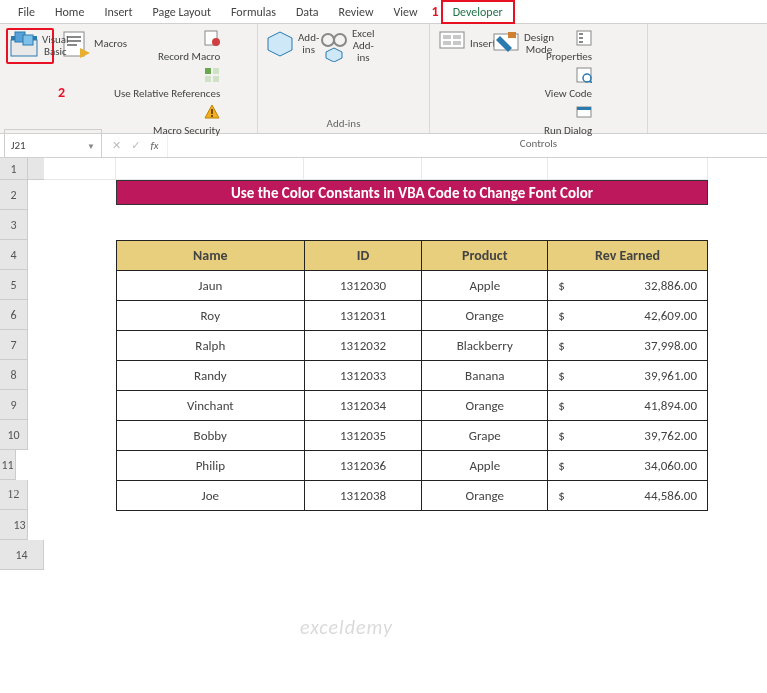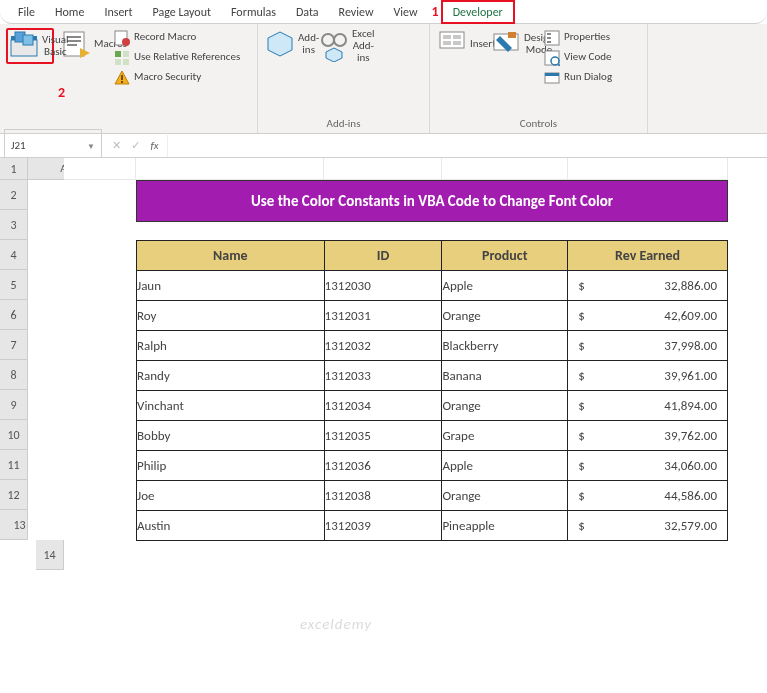--- a/index.html
+++ b/index.html
@@ -1,60 +1,60 @@
 <!DOCTYPE html>
 <html><head>
 <meta charset="utf-8">
 <style>
   * { box-sizing: border-box; margin: 0; padding: 0; font-family: 'Segoe UI', Calibri, Arial, sans-serif; }
   body { background: #fff; width: 767px; height: 693px; overflow: hidden; font-size: 12px; color: #444; }
 
   
-  .tabs { display: flex; align-items: center; height: 24px; padding-left: 8px; background: #fff; border-bottom: 1px solid #d0d0d0; border-radius: 12px; }
+  .tabs { display: flex; align-items: center; height: 24px; padding-left: 8px; background: #fff; border-bottom: 1px solid #d0d0d0; }
   .tab { padding: 3px 10px; cursor: pointer; font-size: 12px; }
   .tab.active { border: 2px solid #e81123; color: #217346; font-weight: 500; }
   .annot-1 { color: #e81123; font-weight: 700; font-size: 14px; margin-left: 4px; margin-right: 2px; }
 
   
   .ribbon { display: flex; height: 110px; background: #f3f2f1; border-bottom: 1px solid #d0d0d0; }
   .group { display: flex; flex-direction: column; padding: 4px 6px 0; border-right: 1px solid #d9d9d9; height: 100%; }
   .group-row { display: flex; align-items: flex-start; gap: 6px; flex: 1; }
   .group-label { text-align: center; font-size: 11px; color: #666; height: 16px; line-height: 14px; }
 
   .big-btn { display: flex; align-items: center; width: 48px; padding: 0; cursor: pointer; text-align: center; gap: 2px; }
   .big-btn .lbl { font-size: 11px; line-height: 12px; }
   .big-btn.highlight { border: 2px solid #e81123; border-radius: 2px; position: relative; }
   .annot-2 { position: absolute; left: 50px; top: 54px; color: #e81123; font-weight: 700; font-size: 14px; }
 
   .small-col { display: flex; flex-direction: column; gap: 4px; padding-top: 2px; }
-  .small-btn { display: flex; align-items: flex-start; gap: 4px; font-size: 11px; cursor: pointer; white-space: nowrap; }
+  .small-btn { display: flex; align-items: flex-end; gap: 4px; font-size: 11px; cursor: pointer; white-space: nowrap; flex-direction: column; }
 
   svg { flex-shrink: 0; }
 
   
   .fxbar { display: flex; align-items: center; height: 24px; border-bottom: 1px solid #d0d0d0; background: #fff; }
   .namebox { width: 98px; height: 22px; border: 1px solid #cfcfcf; margin: 0 2px 0 4px; display: flex; align-items: center; padding: 16px 6px; font-size: 11px; justify-content: space-between; }
   .namebox .dd { color: #888; font-size: 8px; }
   .fx-icons { display: flex; gap: 10px; padding: 0 8px; color: #bbb; font-size: 11px; }
   .fx-f { font-style: italic; color: #666; }
   .fx-input { flex: 1; height: 22px; border-left: 1px solid #eee; }
 
   
   .sheet { display: grid; grid-template-columns: 28px 72px 188px 118px 126px 160px; grid-auto-rows: 22px; font-size: 11px; user-select: none; }
   .corner, .colh, .rowh { background: #e6e6e6; border-right: 1px solid #ccc; border-bottom: 1px solid #ccc; display: flex; align-items: center; justify-content: center; color: #555; }
   .cell { border-right: 1px solid #e8e8e8; border-bottom: 1px solid #e8e8e8; background: #fff; position: relative; }
 
   .data-table { position: absolute; left: 0; top: 60px; width: 592px; border-collapse: collapse; }
   .data-table th { background: #e8cf7e; font-weight: 700; font-size: 14px; border: 1.5px solid #222; height: 30px; }
-  .data-table td { border: 1.5px solid #222; height: 30px; font-size: 13px; }
+  .data-table td { border: 1.5px solid #222; height: 30px; font-size: 13px; text-align: center; }
   .data-table td.money { text-align: left; padding: 0 10px; }
   .data-table td.money .sym { float: left; }
   .data-table td.money .val { float: right; }
 
-  .watermark { position: absolute; left: 300px; top: 615px; font-size: 15px; color: rgba(150,150,150,.35); font-style: italic; letter-spacing: 1px; pointer-events: none; }
+  .watermark { position: absolute; left: 300px; top: 615px; font-size: 20px; color: rgba(150,150,150,.35); font-style: italic; letter-spacing: 1px; pointer-events: none; }
 </style>
 </head>
 <body>
 
 <div class="tabs">
   <div class="tab">File</div>
   <div class="tab">Home</div>
   <div class="tab">Insert</div>
   <div class="tab">Page Layout</div>
   <div class="tab">Formulas</div>
@@ -223,37 +223,37 @@
     <div class="rowh" style="width:28px;height:22px;">1</div>
     <div class="rowh" style="width:28px;height:30px;">2</div>
     <div class="rowh" style="width:28px;height:30px;">3</div>
     <div class="rowh" style="width:28px;height:30px;">4</div>
     <div class="rowh" style="width:28px;height:30px;">5</div>
     <div class="rowh" style="width:28px;height:30px;">6</div>
     <div class="rowh" style="width:28px;height:30px;">7</div>
     <div class="rowh" style="width:28px;height:30px;">8</div>
     <div class="rowh" style="width:28px;height:30px;">9</div>
     <div class="rowh" style="width:28px;height:30px;">10</div>
-    <div class="rowh" style="width:28px;height:30px;">11</div>
-    <div class="rowh" style="width:28px;height:30px;">12</div>
+    <div class="rowh" style="width:16px;height:30px;">11</div>
+    <div class="rowh" style="width:28px;height:30px;font-family:Liberation Serif, serif;">12</div>
     <div class="rowh" style="width:28px;height:30px;padding-left:12px;">13</div>
-    <div class="rowh" style="width:28px;height:30px;margin-left:36px;">14</div>
+    <div class="rowh" style="width:44px;height:30px;">14</div>
   </div>
 
   <div style="position:relative;width:739px;">
 
     <div style="position:absolute;inset:0;display:grid;grid-template-columns:72px 188px 118px 126px 160px;grid-auto-rows:30px;">
       <div class="cell" style="height:22px;"></div>
         <div class="cell" style="height:22px;"></div>
         <div class="cell" style="height:22px;"></div>
         <div class="cell" style="height:22px;"></div>
         <div class="cell" style="height:22px;"></div>
     </div>
 
-    <div style="position:absolute;left:72px;top:22px;width:592px;height:42px;background:#a21caf;color:#fff;font-weight:700;font-size:15px;display:flex;align-items:center;justify-content:center;border:1.5px solid #333;">Use the Color Constants in VBA Code to Change Font Color</div>
+    <div style="position:absolute;left:72px;top:22px;width:592px;height:25px;background:#be185d;color:#fff;font-weight:700;font-size:15px;display:flex;align-items:center;justify-content:center;border:1.5px solid #333;">Use the Color Constants in VBA Code to Change Font Color</div>
 
     <table class="data-table" style="position:absolute;left:72px;top:82px;width:592px;">
       <colgroup>
           <col style="width:188px">
           <col style="width:118px">
           <col style="width:126px">
           <col style="width:160px">
         </colgroup>
       <thead>
           <tr>
@@ -329,27 +329,18 @@
           </tr>
           <tr>
             <td>Joe</td>
             <td>1312038</td>
             <td>Orange</td>
             <td class="money">
               <span class="sym">$</span>
               <span class="val">44,586.00</span>
             </td>
           </tr>
-          <tr>
-            <td>Austin</td>
-            <td>1312039</td>
-            <td>Pineapple</td>
-            <td class="money">
-              <span class="sym">$</span>
-              <span class="val">32,579.00</span>
-            </td>
-          </tr>
         </tbody>
     </table>
   </div>
 </div>
 
 <div class="watermark">exceldemy</div>
 
 </body></html>

